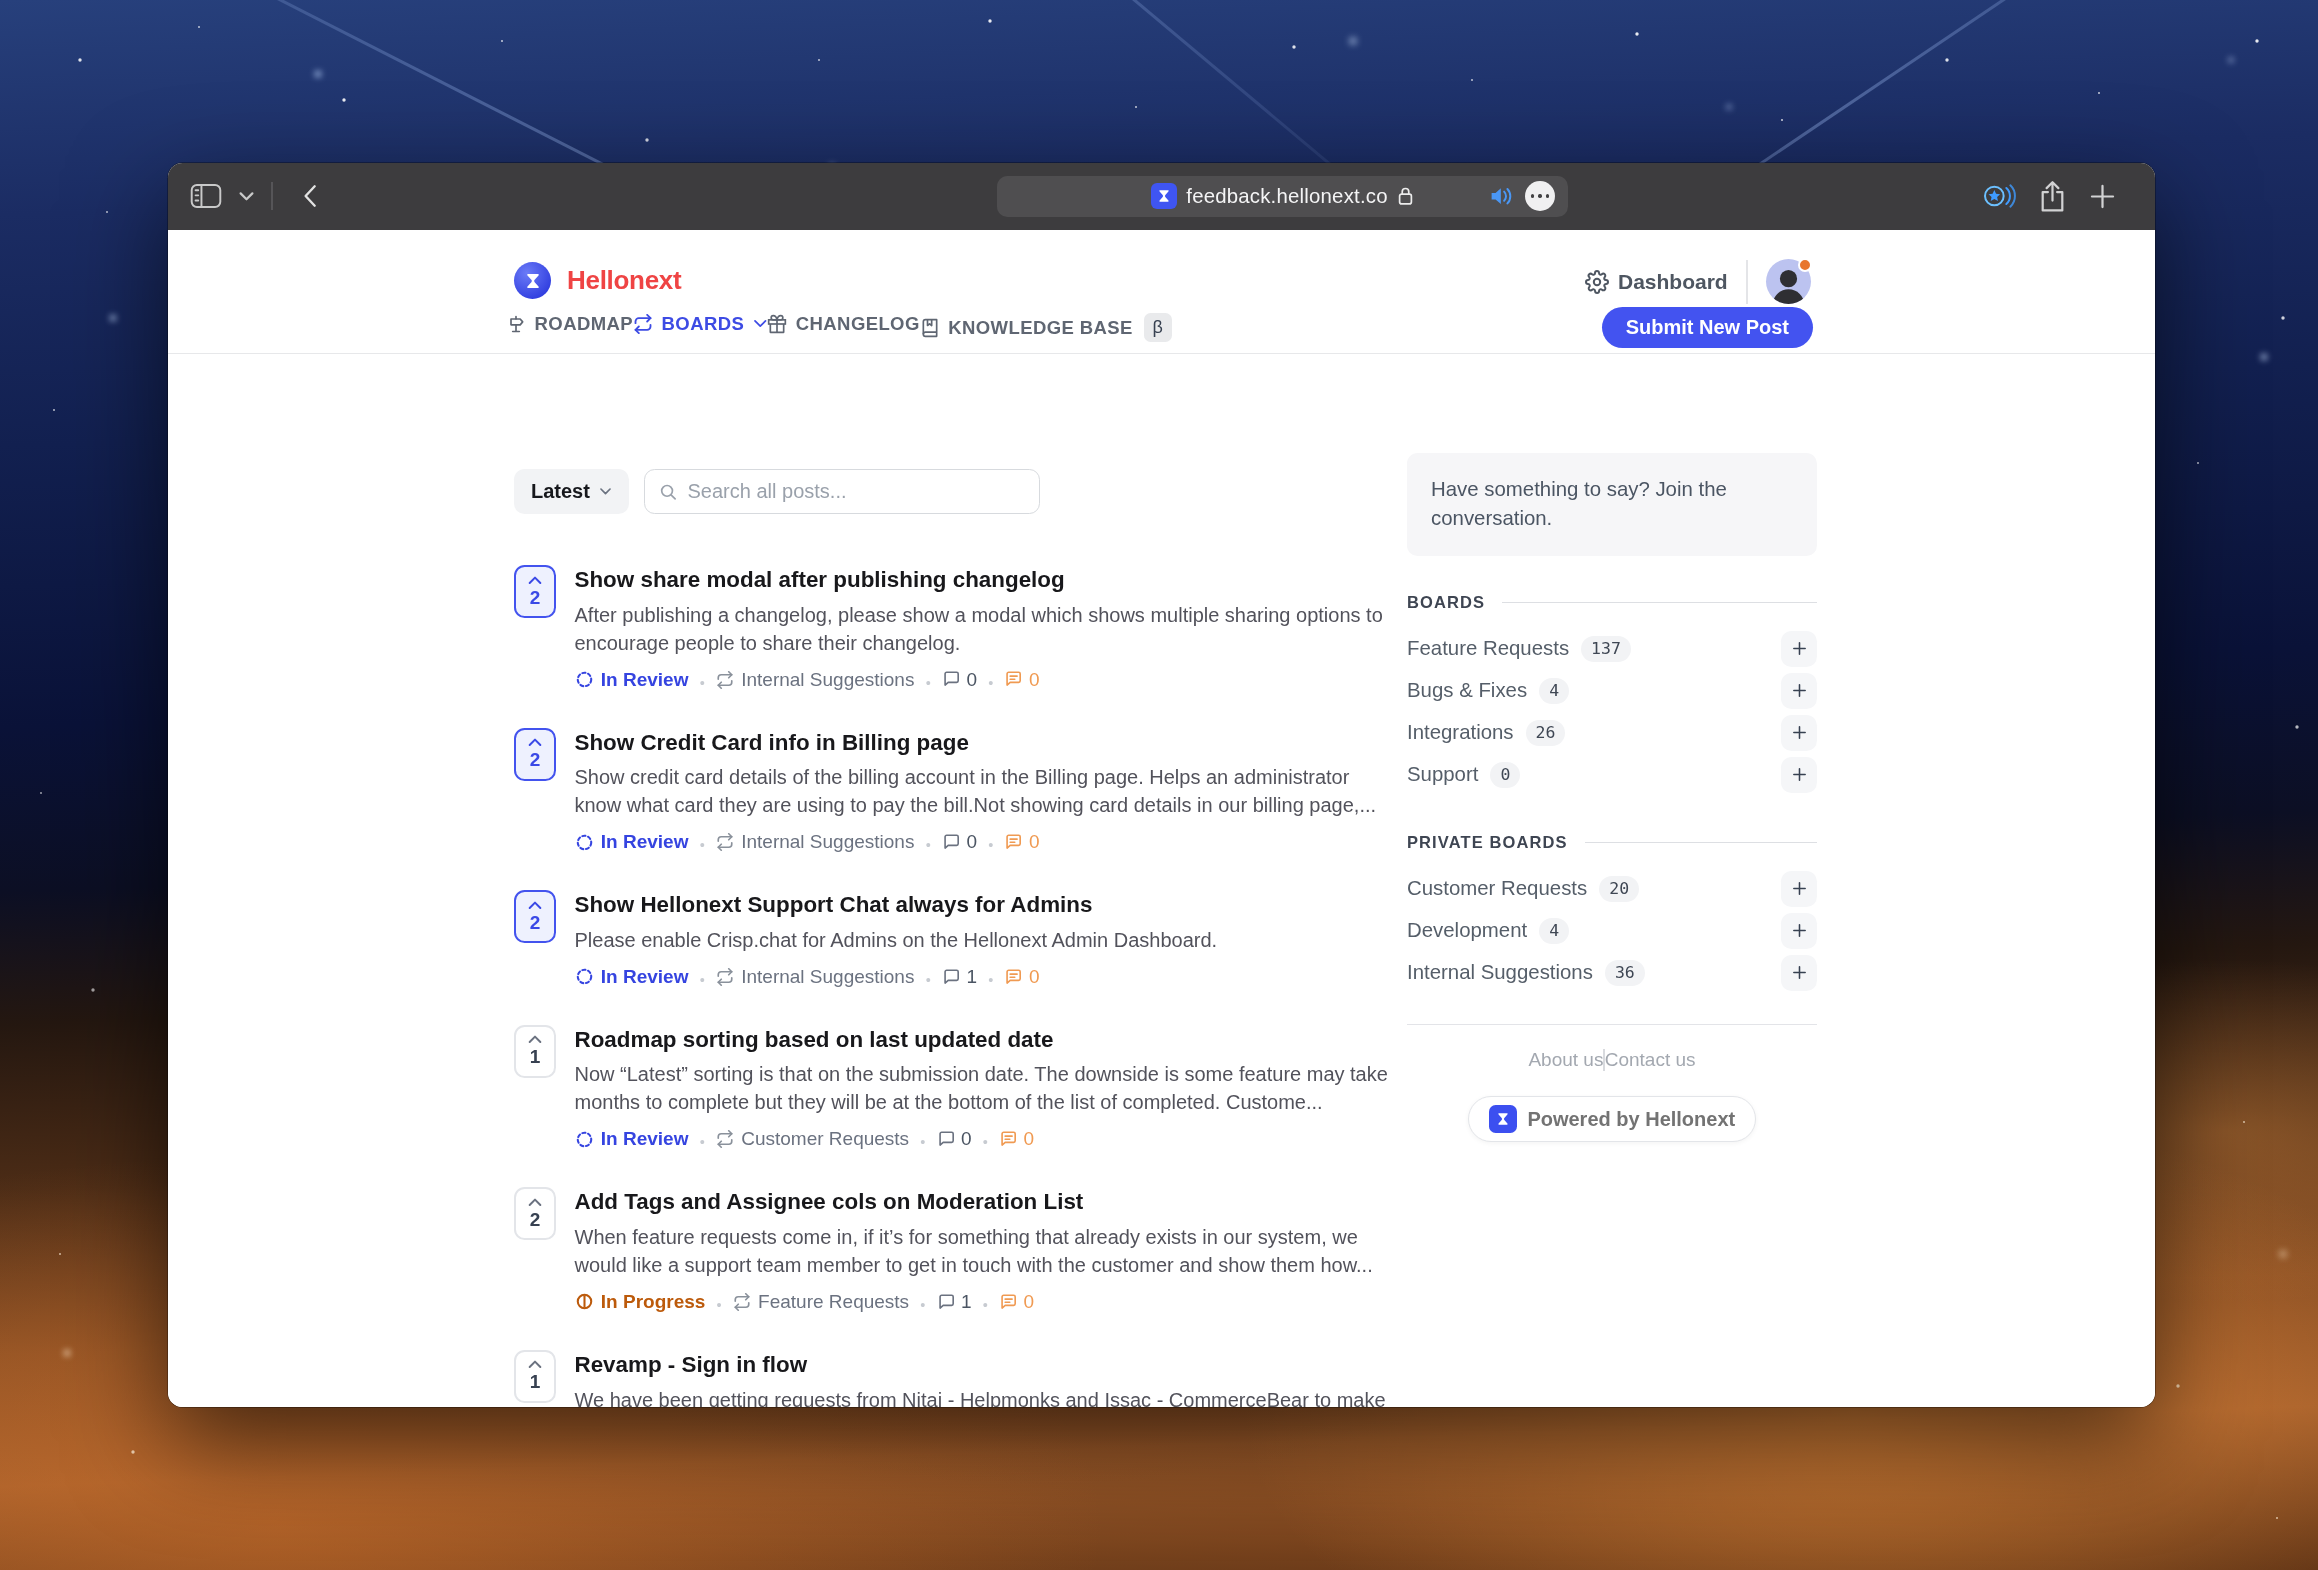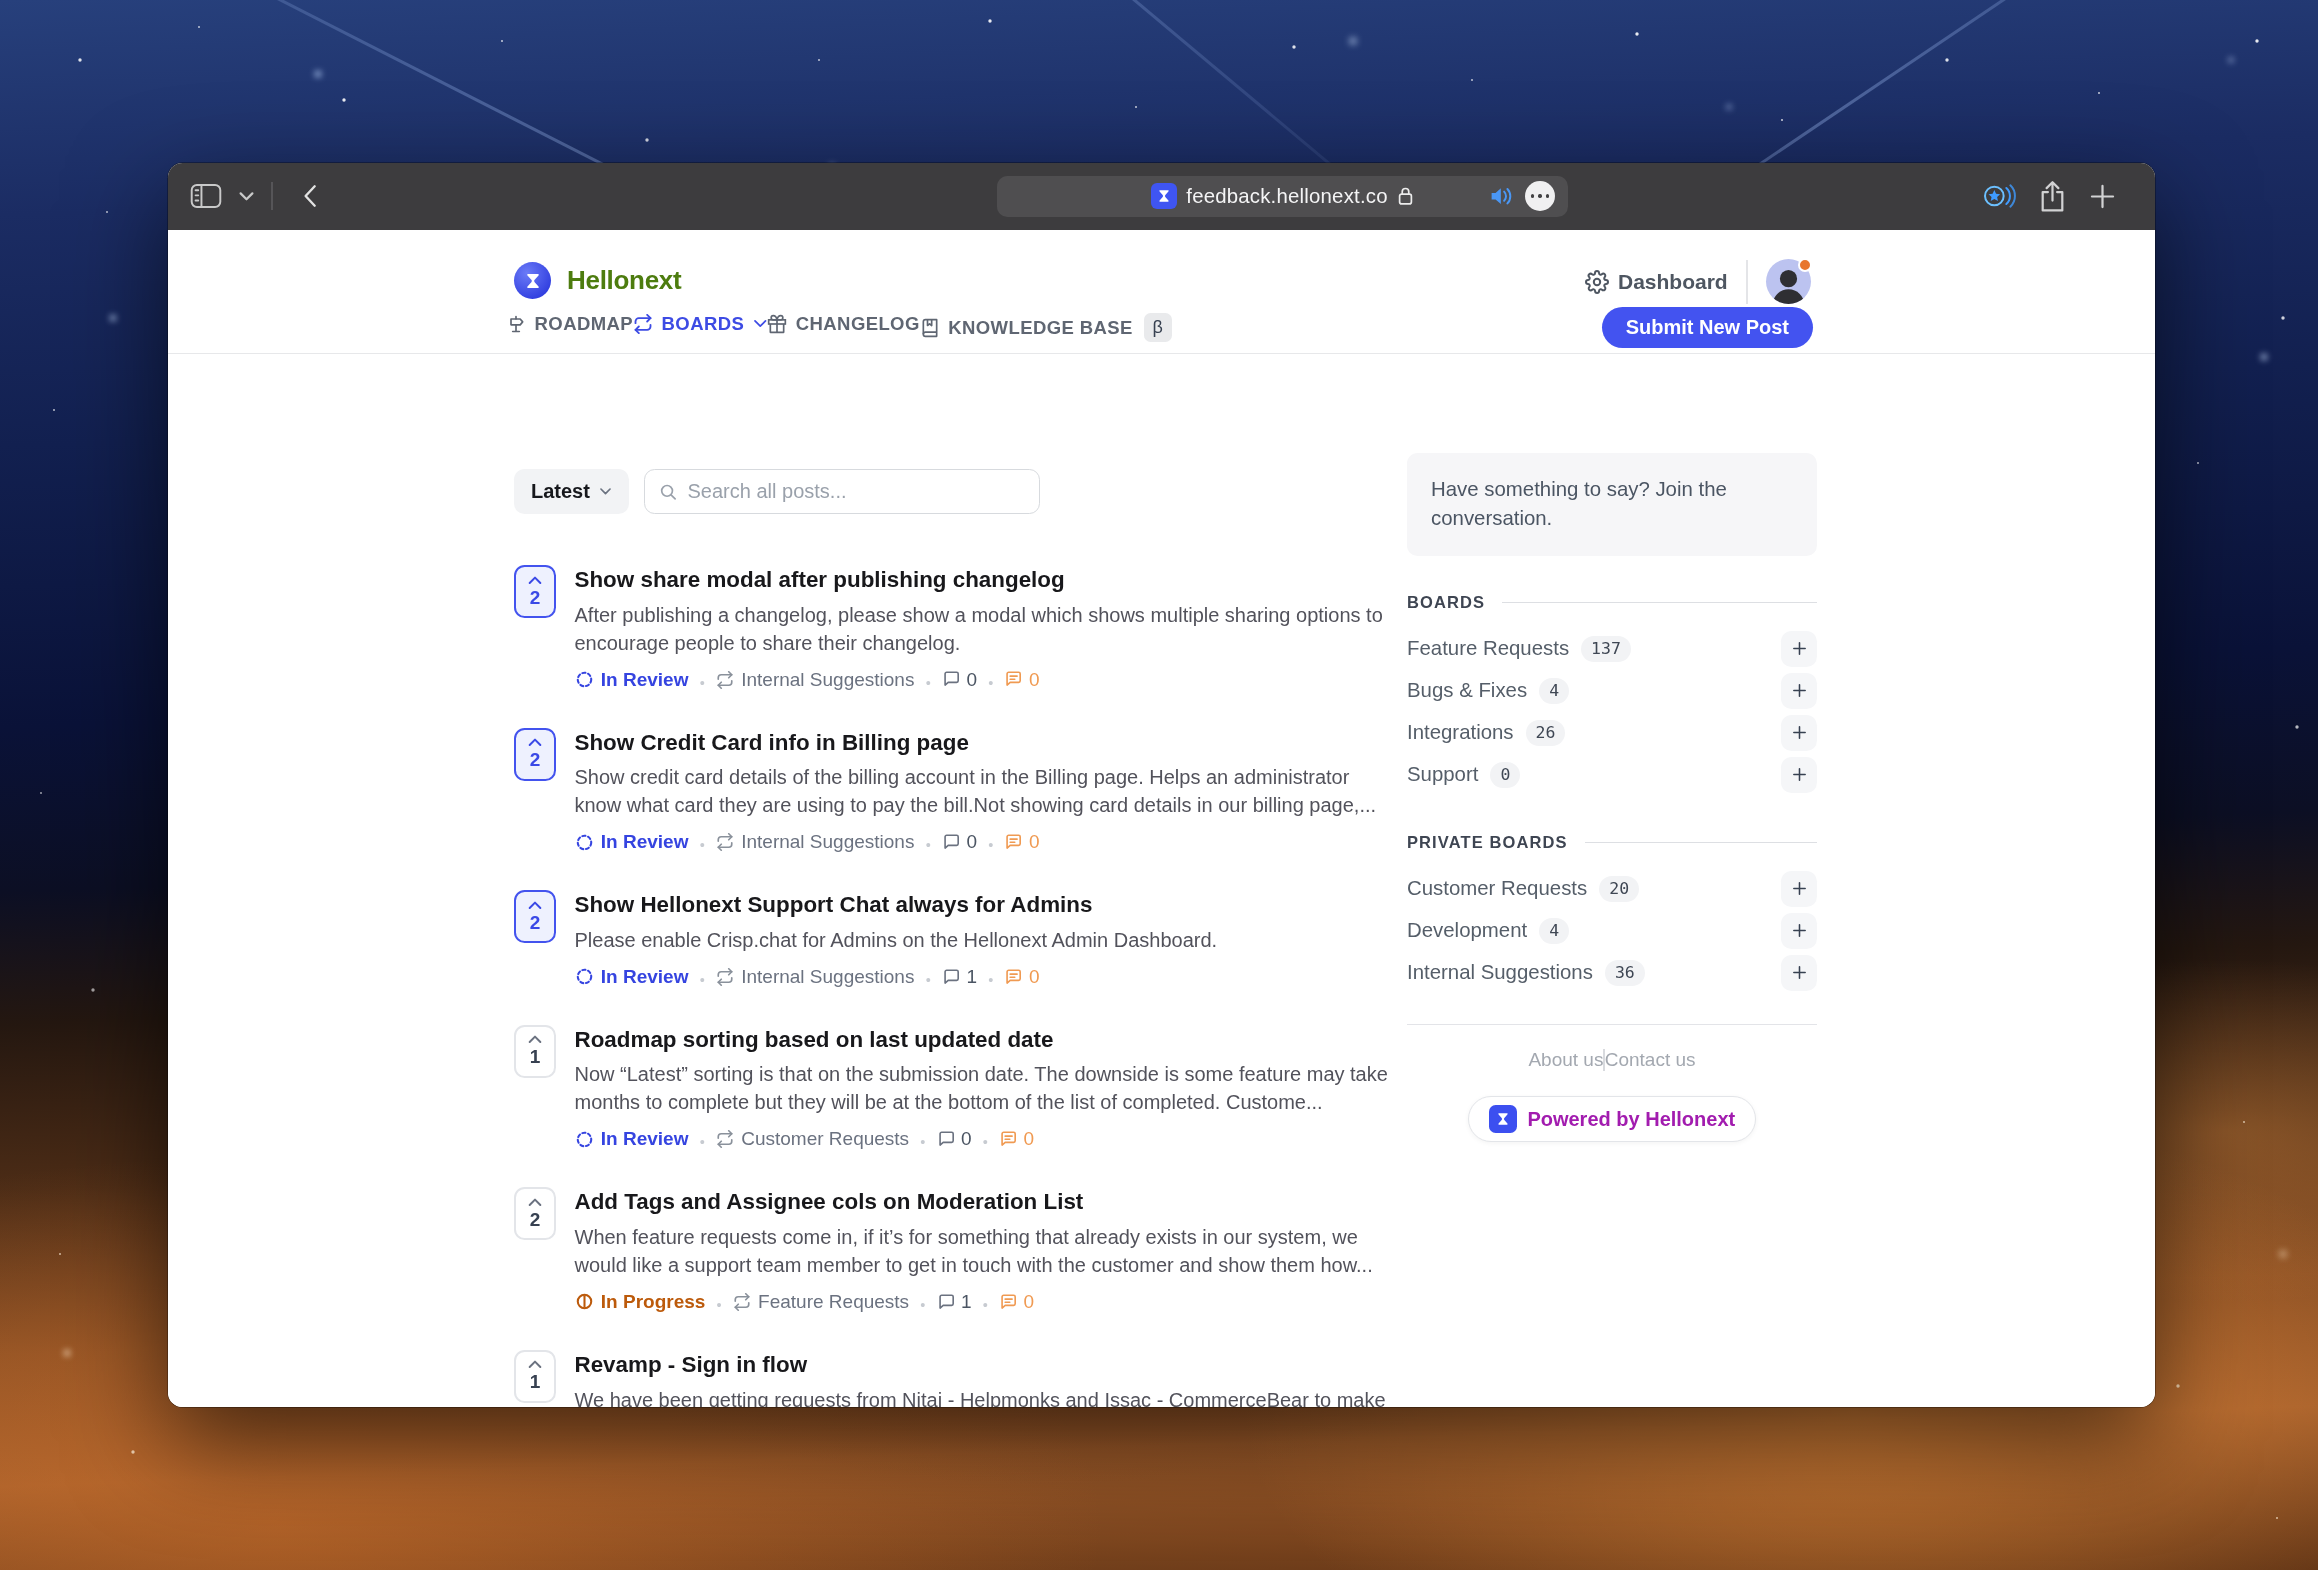--- a/index.html
+++ b/index.html
@@ -57,21 +57,21 @@
   .ellipsis-circle{width:30px;height:30px;border-radius:50%;background:#f0f0f1;display:flex;align-items:center;justify-content:center;gap:4px;}
   .ellipsis-circle i{width:3.3px;height:3.3px;border-radius:50%;background:#424244;}
   .tb-right{position:absolute;right:38px;top:0;height:66px;display:flex;align-items:center;gap:21px;}
 
   .page{position:absolute;left:0;right:0;top:67px;bottom:0;background:#fff;}
 
   
   .site-header{position:relative;height:124px;border-bottom:1.3px solid #e7e8ea;background:#fff;}
   .brand{position:absolute;left:346px;top:32px;display:flex;align-items:center;gap:16px;}
   .brand-logo{width:37px;height:37px;border-radius:50%;background:radial-gradient(circle at 35% 30%,#6b7bf7,#3240e0 75%);display:flex;align-items:center;justify-content:center;}
-  .brand-name{font-size:26px;font-weight:700;color:#4d7c0f;letter-spacing:-0.3px;}
+  .brand-name{font-size:26px;font-weight:700;color:#ef4444;letter-spacing:-0.3px;}
   .hdr-right{position:absolute;right:344px;top:29px;display:flex;align-items:center;gap:18.5px;}
   .dash{display:flex;align-items:center;gap:9.2px;font-size:21px;font-weight:600;color:#4e5661;cursor:pointer;}
   .hdr-sep{width:1.3px;height:44px;background:#e4e5e8;}
   .avatar-wrap{position:relative;width:45px;height:45px;}
   .avatar{width:45px;height:45px;border-radius:50%;background:#bcc3f0;overflow:hidden;display:flex;align-items:flex-end;justify-content:center;}
   .avatar-dot{position:absolute;right:-1.3px;top:-1.3px;width:14.5px;height:14.5px;border-radius:50%;background:#e8762e;border:2px solid #fff;}
   .nav{position:absolute;left:338px;top:83px;display:flex;align-items:flex-start;}
   .nav-item{display:flex;align-items:center;gap:8.6px;font-size:18.5px;font-weight:700;letter-spacing:0.4px;color:#5f6672;cursor:pointer;}
   .nav-item.active{color:#3d4be4;}
   .beta-badge{margin-left:2.6px;background:#e9eaec;border-radius:6.6px;padding:4px 8.6px;font-size:18px;color:#374151;font-weight:400;}
@@ -113,21 +113,21 @@
   .sb-rule{flex:1;height:1.3px;background:#dddfe3;}
   .sb-row{display:flex;align-items:center;height:42px;cursor:pointer;}
   .sb-name{font-size:20.4px;color:#555e69;font-weight:500;}
   .sb-badge{margin-left:12px;font-family:"DejaVu Sans Mono",monospace;font-size:16.5px;color:#3f4754;background:#f2f3f5;border-radius:659px;padding:3.3px 10px;}
   .sb-plus{margin-left:auto;width:36px;height:36px;border-radius:10.6px;background:#f5f6f8;display:flex;align-items:center;justify-content:center;cursor:pointer;}
   .sb-divider{height:1.3px;background:#e3e4e8;margin-top:30px;}
   .sb-links{margin-top:24px;display:flex;align-items:center;justify-content:center;gap:0;font-size:19px;color:#a3a8b0;}
   .sb-linksep{width:1.3px;height:22.4px;background:#d8dade;}
   .powered{margin:25px auto 0;display:flex;width:max-content;align-items:center;gap:10.6px;padding:8px 20px;border:1.3px solid #e3e5e9;border-radius:659px;background:#fff;box-shadow:0 1.3px 5.3px rgba(0,0,0,.05);cursor:pointer;}
   .powered-logo{width:28px;height:28px;border-radius:6.6px;background:#3c4ff0;display:flex;align-items:center;justify-content:center;}
-  .powered-text{font-size:20px;font-weight:700;color:#a21caf;}
+  .powered-text{font-size:20px;font-weight:700;color:#737373;}
   svg{display:block;}
 </style>
 </head>
 <body>
 
 <div class="stars"></div>
 <div class="glowstars"></div>
 <div class="streak s1"></div>
 <div class="streak s2"></div>
 <div class="streak s3"></div>

